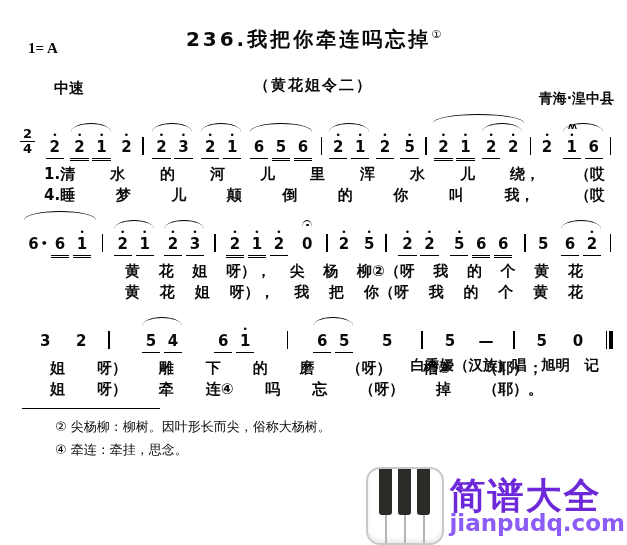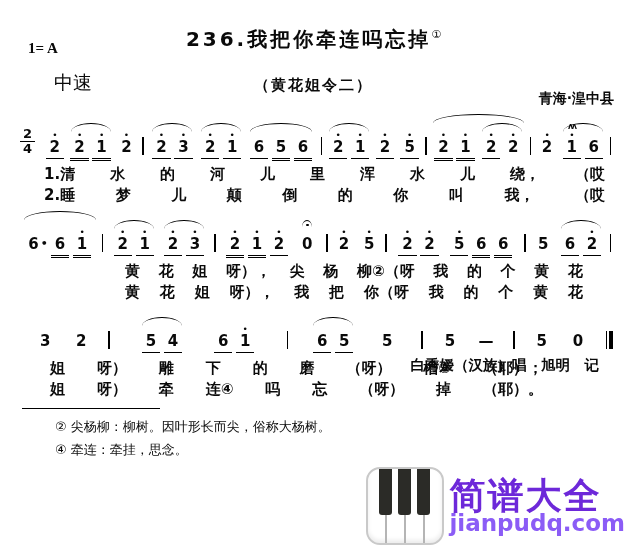--- a/index.html
+++ b/index.html
@@ -7,21 +7,21 @@
     width:627px;height:545px;position:relative;overflow:hidden;
     background:#ffffff;color:#0a0a0a;
     font-family:"DejaVu Sans","Liberation Sans",sans-serif;
   }
   
   .title{position:absolute;top:26px;left:0;right:0;text-align:center;
          font-size:20px;font-weight:800;letter-spacing:3px;white-space:nowrap;}
   .title sup{font-size:11px;font-weight:400;letter-spacing:0;}
   .key{position:absolute;top:40px;left:28px;font-size:15px;font-weight:800;
        font-family:"Liberation Serif","DejaVu Serif",serif;}
-  .tempo{position:absolute;top:70px;left:54px;font-size:19px;font-weight:400;}
+  .tempo{position:absolute;top:79px;left:54px;font-size:15px;font-weight:700;}
   .subtitle{position:absolute;top:76px;left:0;right:0;text-align:center;
             font-size:15px;font-weight:700;letter-spacing:2px;}
   .region{position:absolute;top:90px;right:13px;font-size:14px;font-weight:800;text-align:right;}
   
   #score{position:absolute;top:112px;left:20px;right:14px;}
   .score-line{margin-bottom:3px;}
   .notes-row{display:flex;align-items:flex-end;width:100%;}
   .timesig{display:inline-flex;flex-direction:column;align-items:center;
            font-weight:800;font-size:13px;line-height:14px;
            align-self:flex-end;margin:0 6px 8px 0;}
@@ -369,21 +369,21 @@
         <span class="syl">河</span>
         <span class="syl">儿</span>
         <span class="syl">里</span>
         <span class="syl">浑</span>
         <span class="syl">水</span>
         <span class="syl">儿</span>
         <span class="syl">绕，</span>
         <span class="syl">（哎</span>
       </div>
       <div class="lyr">
-        <span class="syl">2.睡</span>
+        <span class="syl">4.睡</span>
         <span class="syl">梦</span>
         <span class="syl">儿</span>
         <span class="syl">颠</span>
         <span class="syl">倒</span>
         <span class="syl">的</span>
         <span class="syl">你</span>
         <span class="syl">叫</span>
         <span class="syl">我，</span>
         <span class="syl">（哎</span>
       </div>

